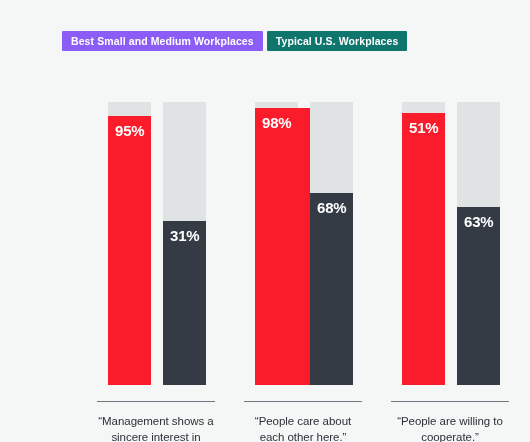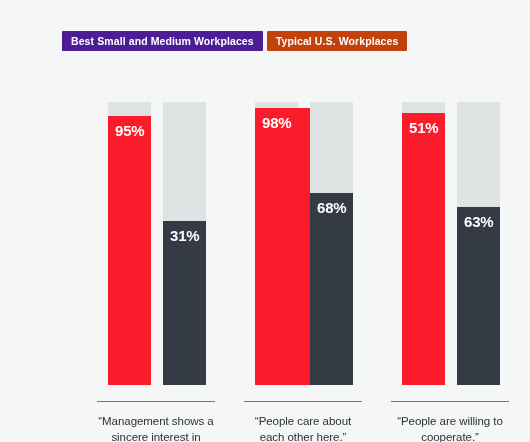--- a/index.html
+++ b/index.html
@@ -29,22 +29,22 @@
     display: flex;
     align-items: center;
     padding: 0 9px;
     font-size: 10.5px;
     font-weight: bold;
     color: #FFFFFF;
     letter-spacing: 0.1px;
     white-space: nowrap;
     border-radius: 1px;
   }
-  .legend-badge.best   { background: #4c1d95; }
-  .legend-badge.typical{ background: #c2410c; }
+  .legend-badge.best   { background: #8b5cf6; }
+  .legend-badge.typical{ background: #0f766e; }
 
   
   #chart {
     position: absolute;
     left: 0;
     top: 0;
     width: 530px;
     height: 442px;
     margin-left: 40px;
   }

